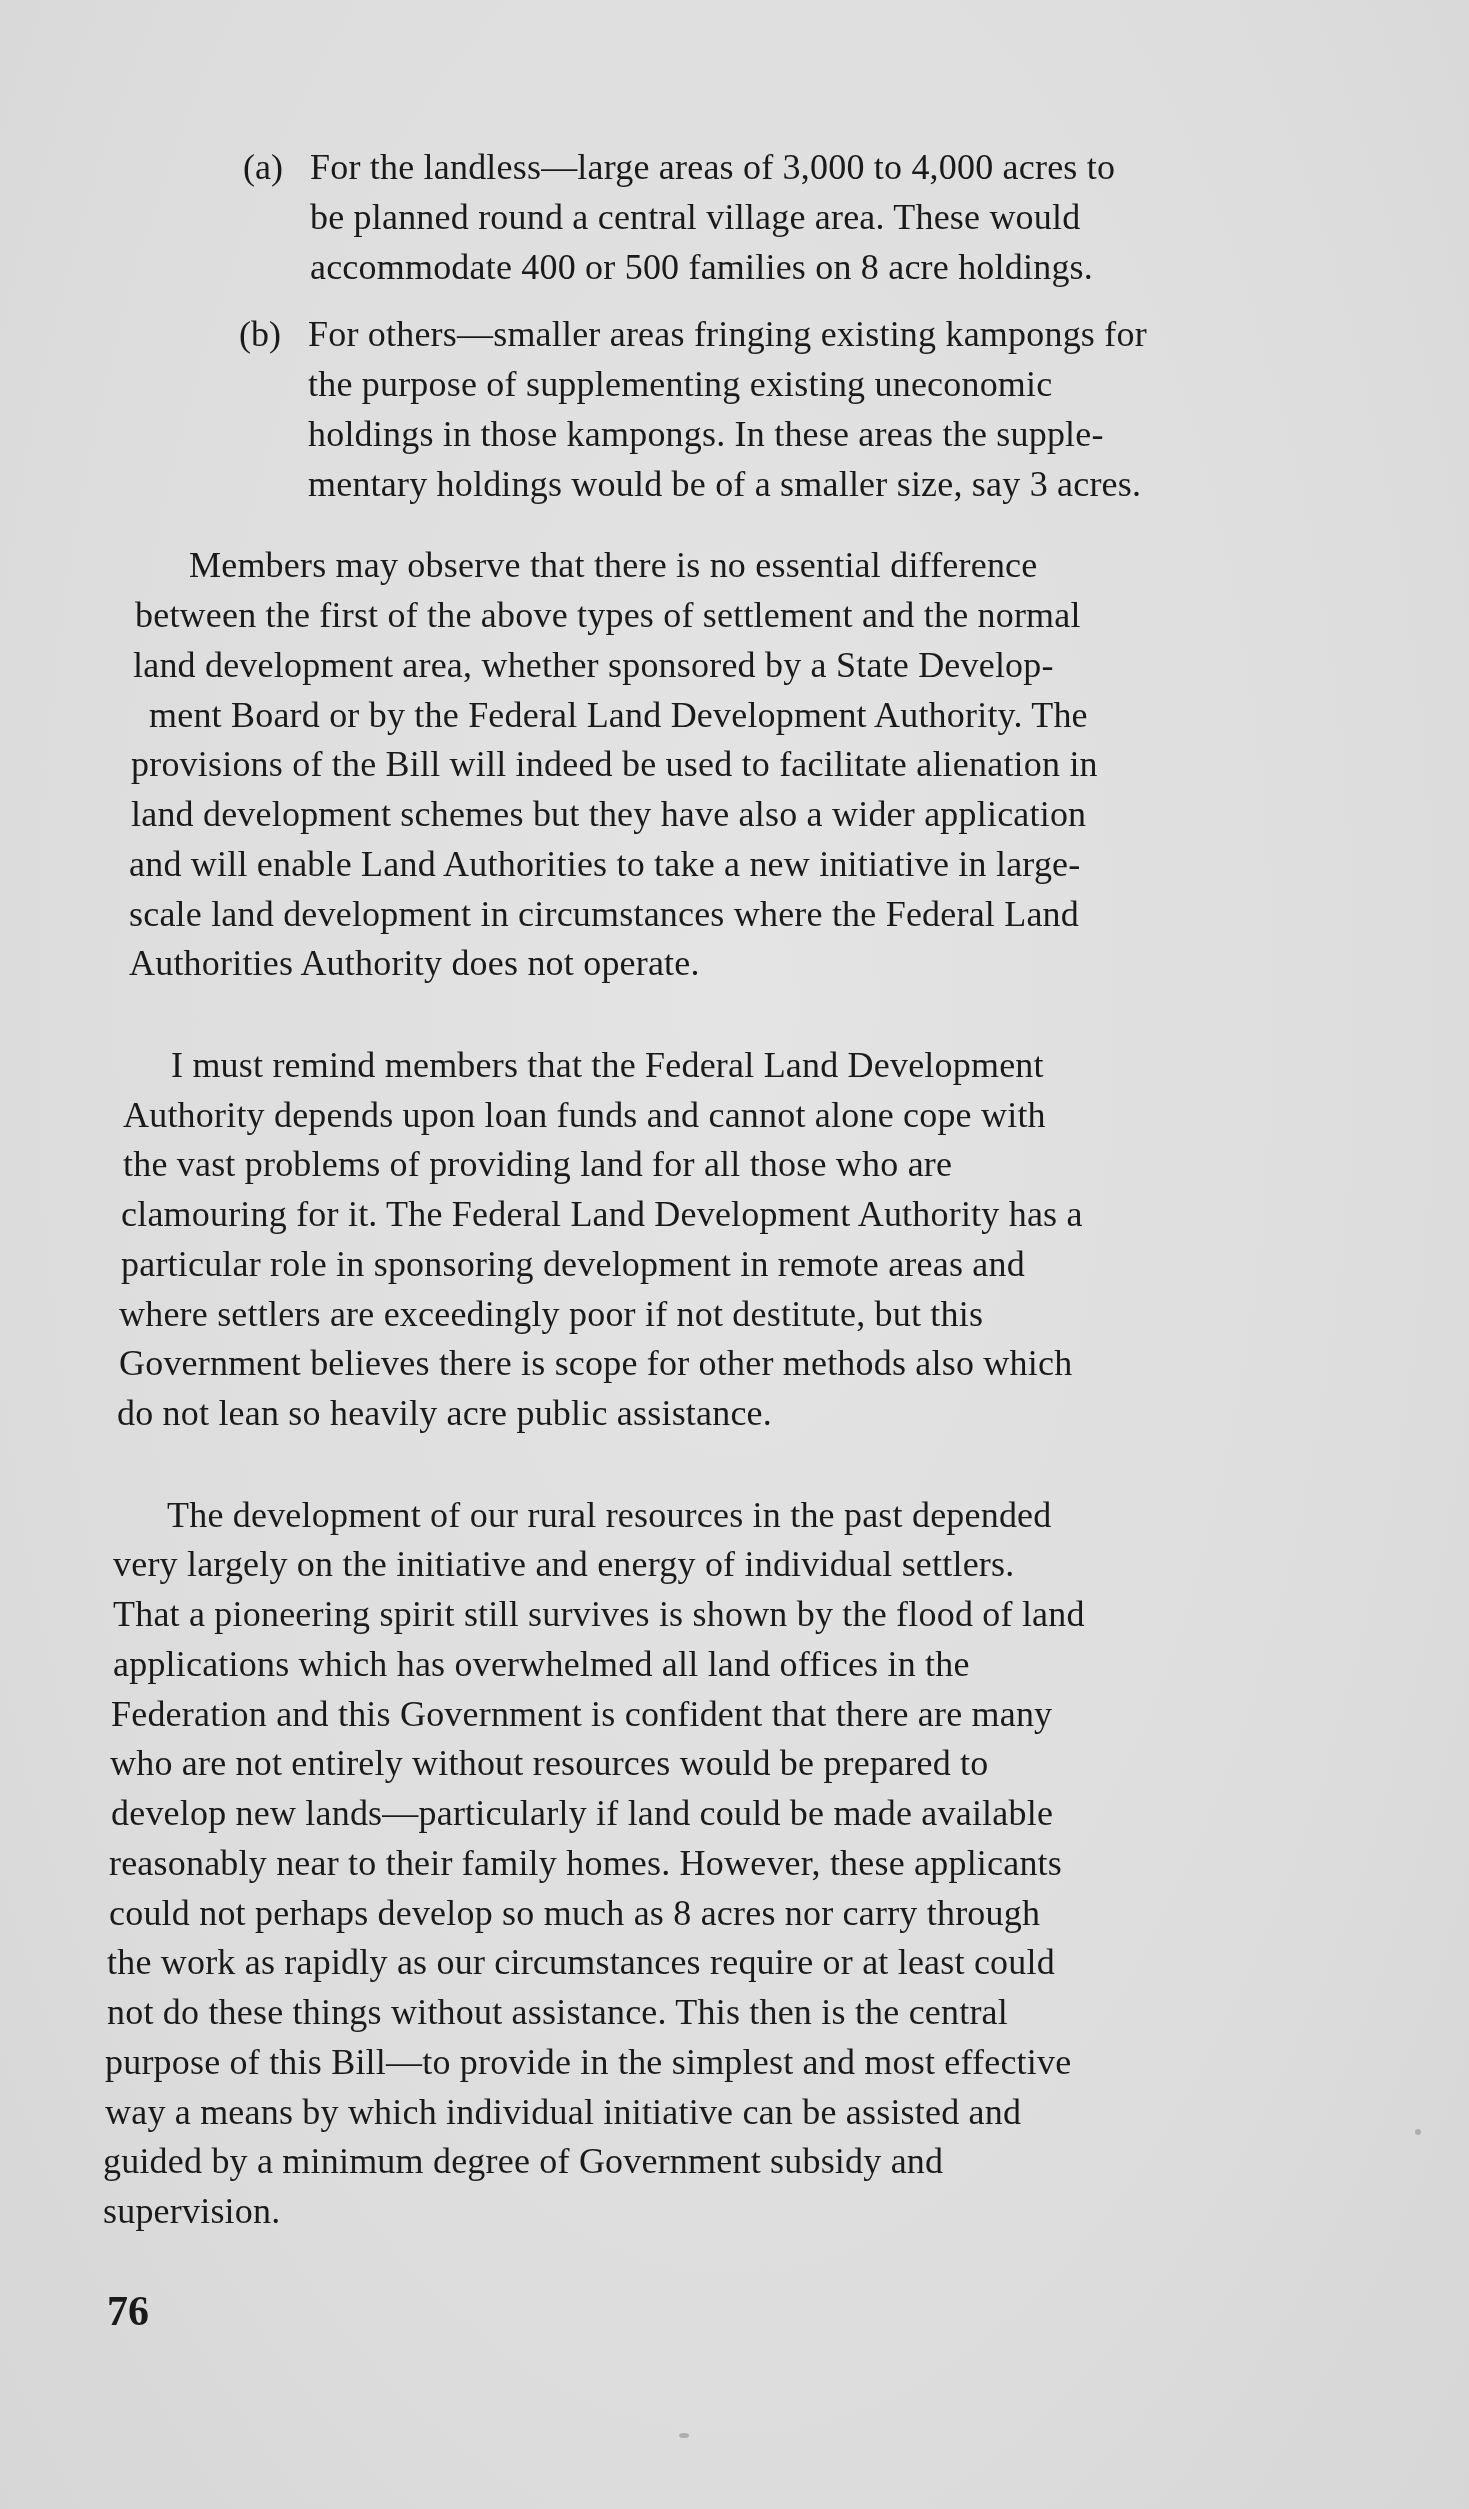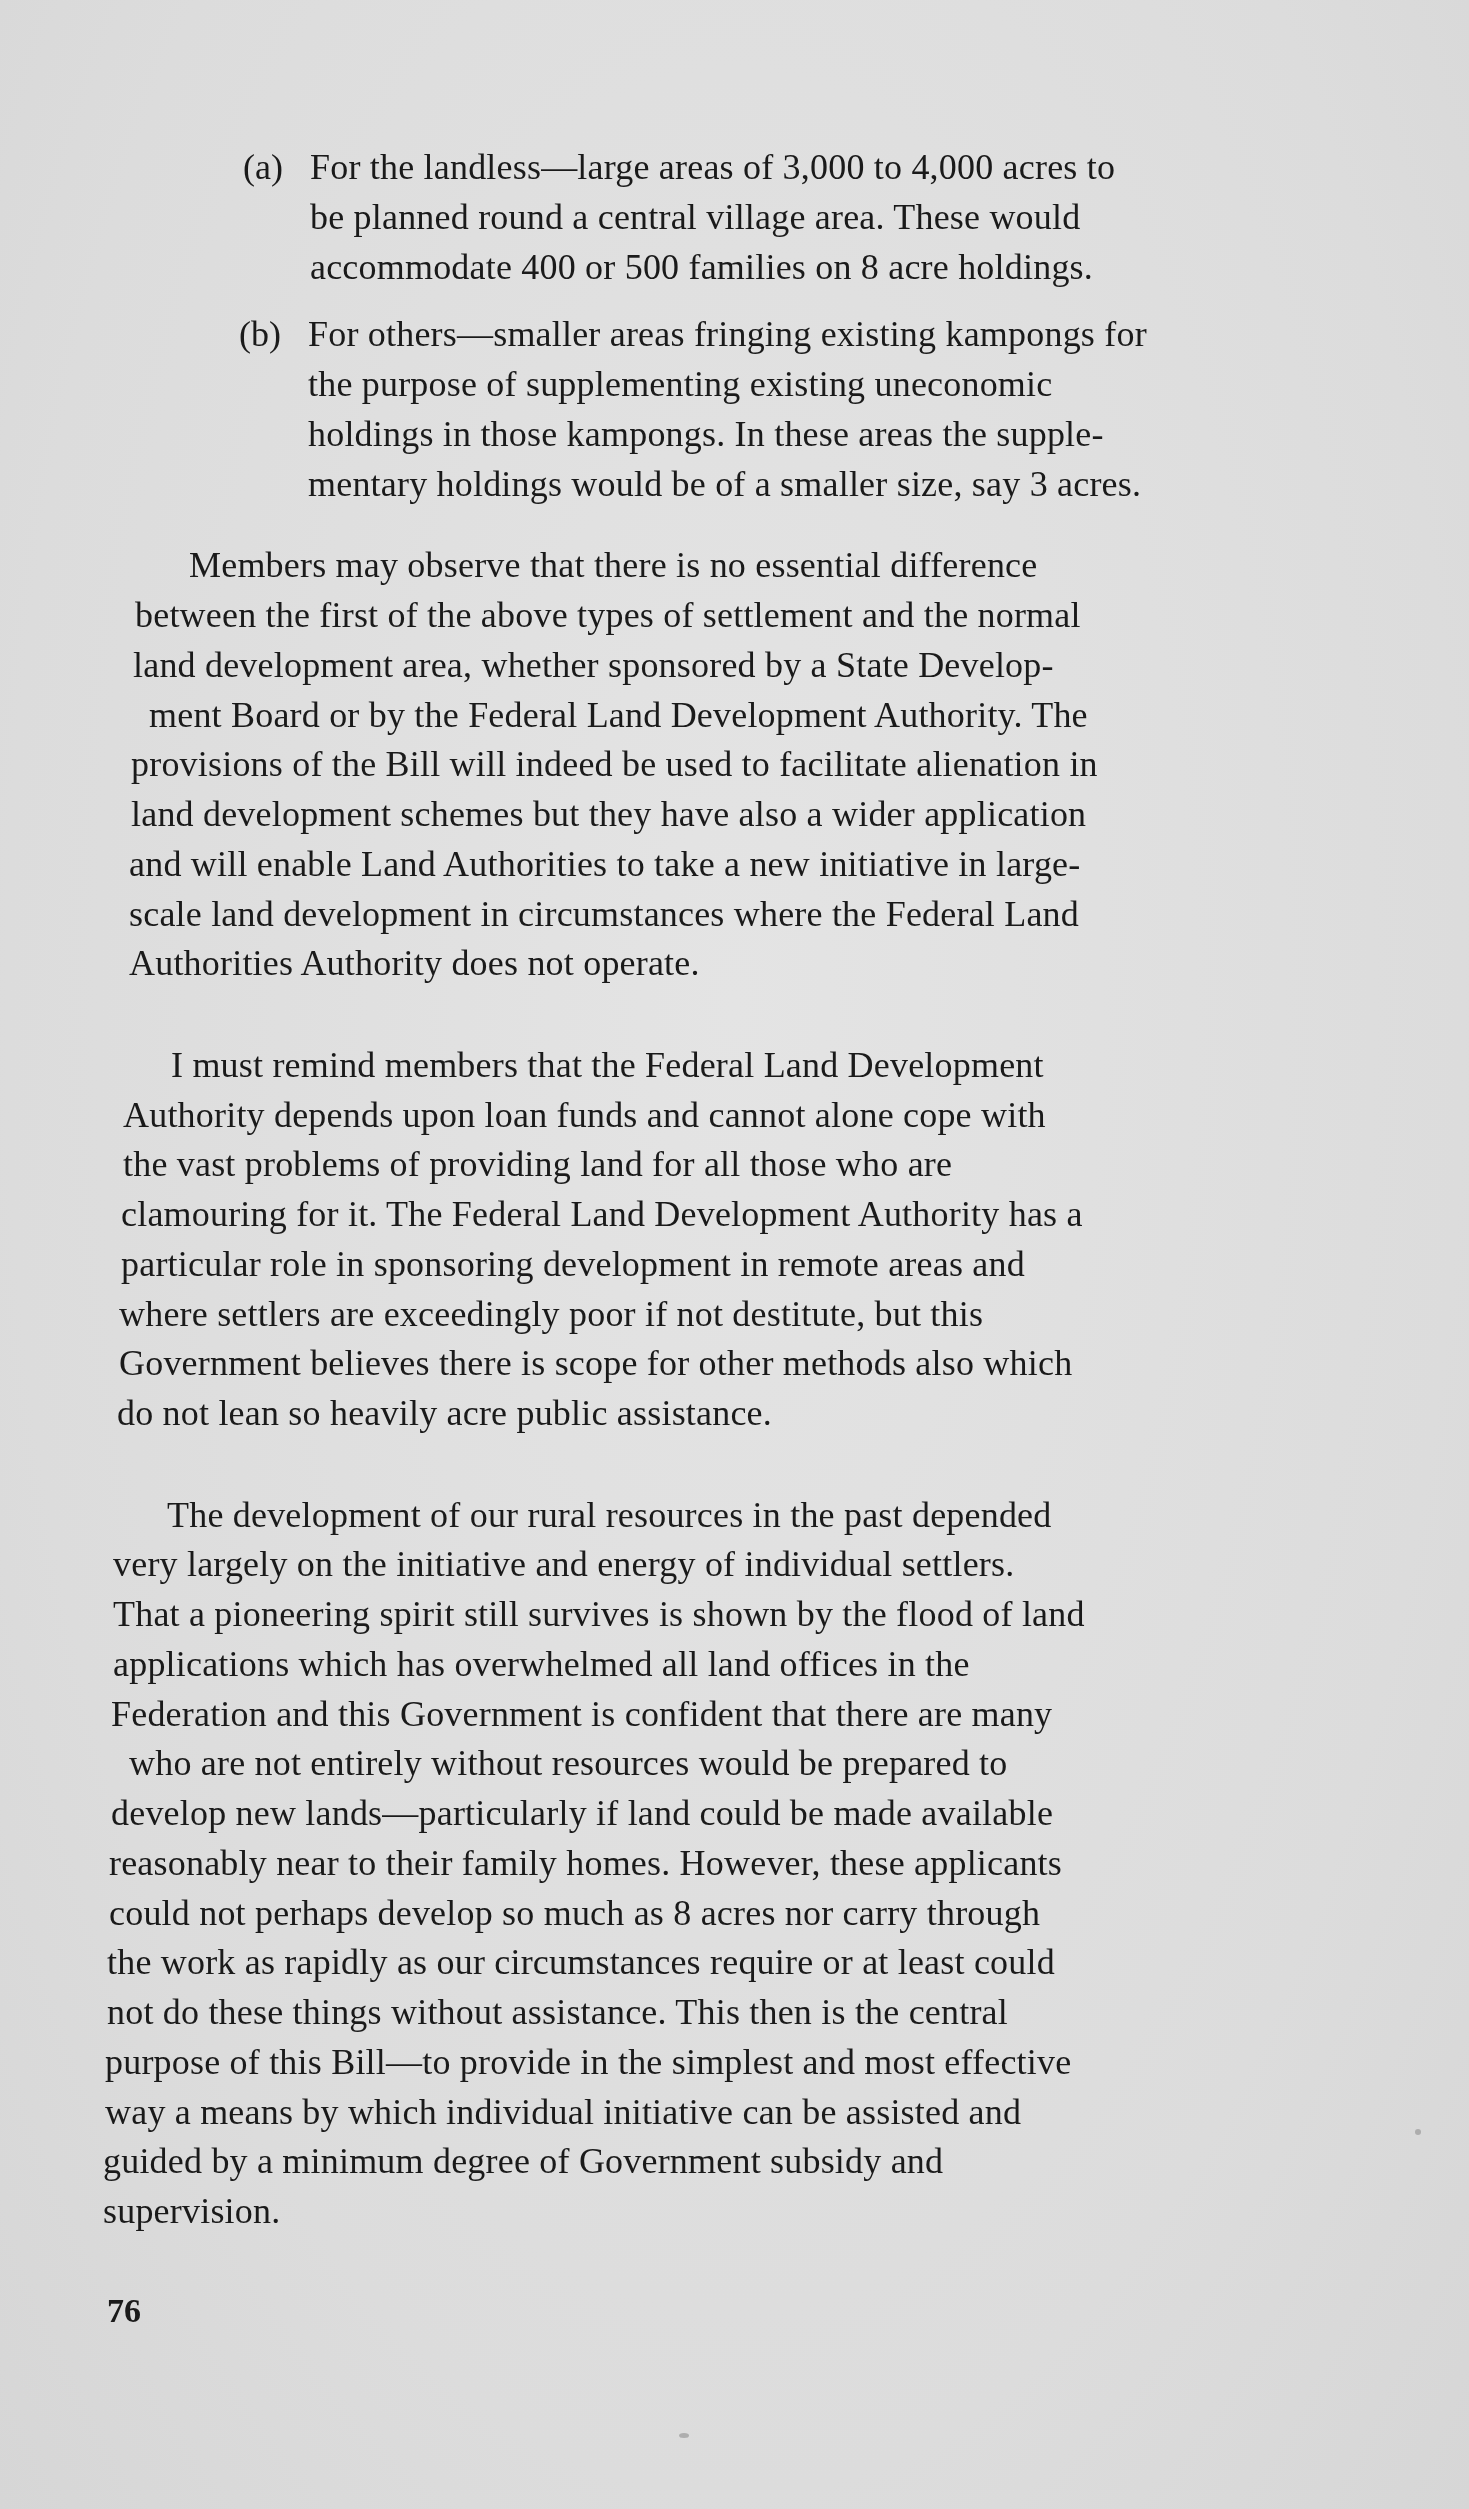--- a/index.html
+++ b/index.html
@@ -35,21 +35,21 @@
     }
     .marker {
       position: absolute;
       font-size: 36px;
       line-height: 44px;
     }
     .page-number {
       position: absolute;
       left: 107px;
       top: 2289px;
-      font-size: 34px;
+      font-size: 42px;
       font-weight: bold;
       line-height: 44px;
     }
     .speck {
       position: absolute;
       width: 10px;
       height: 5px;
       background: #9a9a9a;
       border-radius: 50%;
       opacity: 0.7;
@@ -97,21 +97,21 @@
     <div class="line" style="left: 119px; top: 1341px; width: 1210px; white-space: nowrap; text-align: left; text-align-last: left;">Government believes there is scope for other methods also which</div>
     <div class="line last" style="left:117px; top:1391px; width:1210px;">do not lean so heavily acre public assistance.</div>
   </div>
 
   <div>
     <div class="line" style="left: 167px; top: 1493px; width: 1158px; white-space: nowrap; text-align: left; text-align-last: left;">The development of our rural resources in the past depended</div>
     <div class="line" style="left: 113px; top: 1542px; width: 1212px; white-space: nowrap; text-align: left; text-align-last: left;">very largely on the initiative and energy of individual settlers.</div>
     <div class="line" style="left: 113px; top: 1592px; width: 1212px; white-space: nowrap; text-align: left; text-align-last: left;">That a pioneering spirit still survives is shown by the flood of land</div>
     <div class="line" style="left: 113px; top: 1642px; width: 1212px; white-space: nowrap; text-align: left; text-align-last: left;">applications which has overwhelmed all land offices in the</div>
     <div class="line" style="left: 111px; top: 1692px; width: 1214px; white-space: nowrap; text-align: left; text-align-last: left;">Federation and this Government is confident that there are many</div>
-    <div class="line" style="left: 129px; top: 1741px; width: 1214px; white-space: nowrap; text-align: center; text-align-last: left;">who are not entirely without resources would be prepared to</div>
+    <div class="line" style="left: 110px; top: 1741px; width: 1214px; white-space: nowrap; text-align: center; text-align-last: left;">who are not entirely without resources would be prepared to</div>
     <div class="line" style="left: 111px; top: 1791px; width: 1214px; white-space: nowrap; text-align: left; text-align-last: left;">develop new lands—particularly if land could be made available</div>
     <div class="line" style="left: 109px; top: 1841px; width: 1216px; white-space: nowrap; text-align: left; text-align-last: left;">reasonably near to their family homes. However, these applicants</div>
     <div class="line" style="left: 109px; top: 1891px; width: 1216px; white-space: nowrap; text-align: left; text-align-last: left;">could not perhaps develop so much as 8 acres nor carry through</div>
     <div class="line" style="left: 107px; top: 1940px; width: 1216px; white-space: nowrap; text-align: left; text-align-last: left;">the work as rapidly as our circumstances require or at least could</div>
     <div class="line" style="left: 107px; top: 1990px; width: 1216px; white-space: nowrap; text-align: left; text-align-last: left;">not do these things without assistance. This then is the central</div>
     <div class="line" style="left: 105px; top: 2040px; width: 1218px; white-space: nowrap; text-align: left; text-align-last: left;">purpose of this Bill—to provide in the simplest and most effective</div>
     <div class="line" style="left: 105px; top: 2090px; width: 1218px; white-space: nowrap; text-align: left; text-align-last: left;">way a means by which individual initiative can be assisted and</div>
     <div class="line" style="left: 103px; top: 2139px; width: 1220px; white-space: nowrap; text-align: left; text-align-last: left;">guided by a minimum degree of Government subsidy and</div>
     <div class="line last" style="left:103px; top:2189px; width:1220px;">supervision.</div>
   </div>

